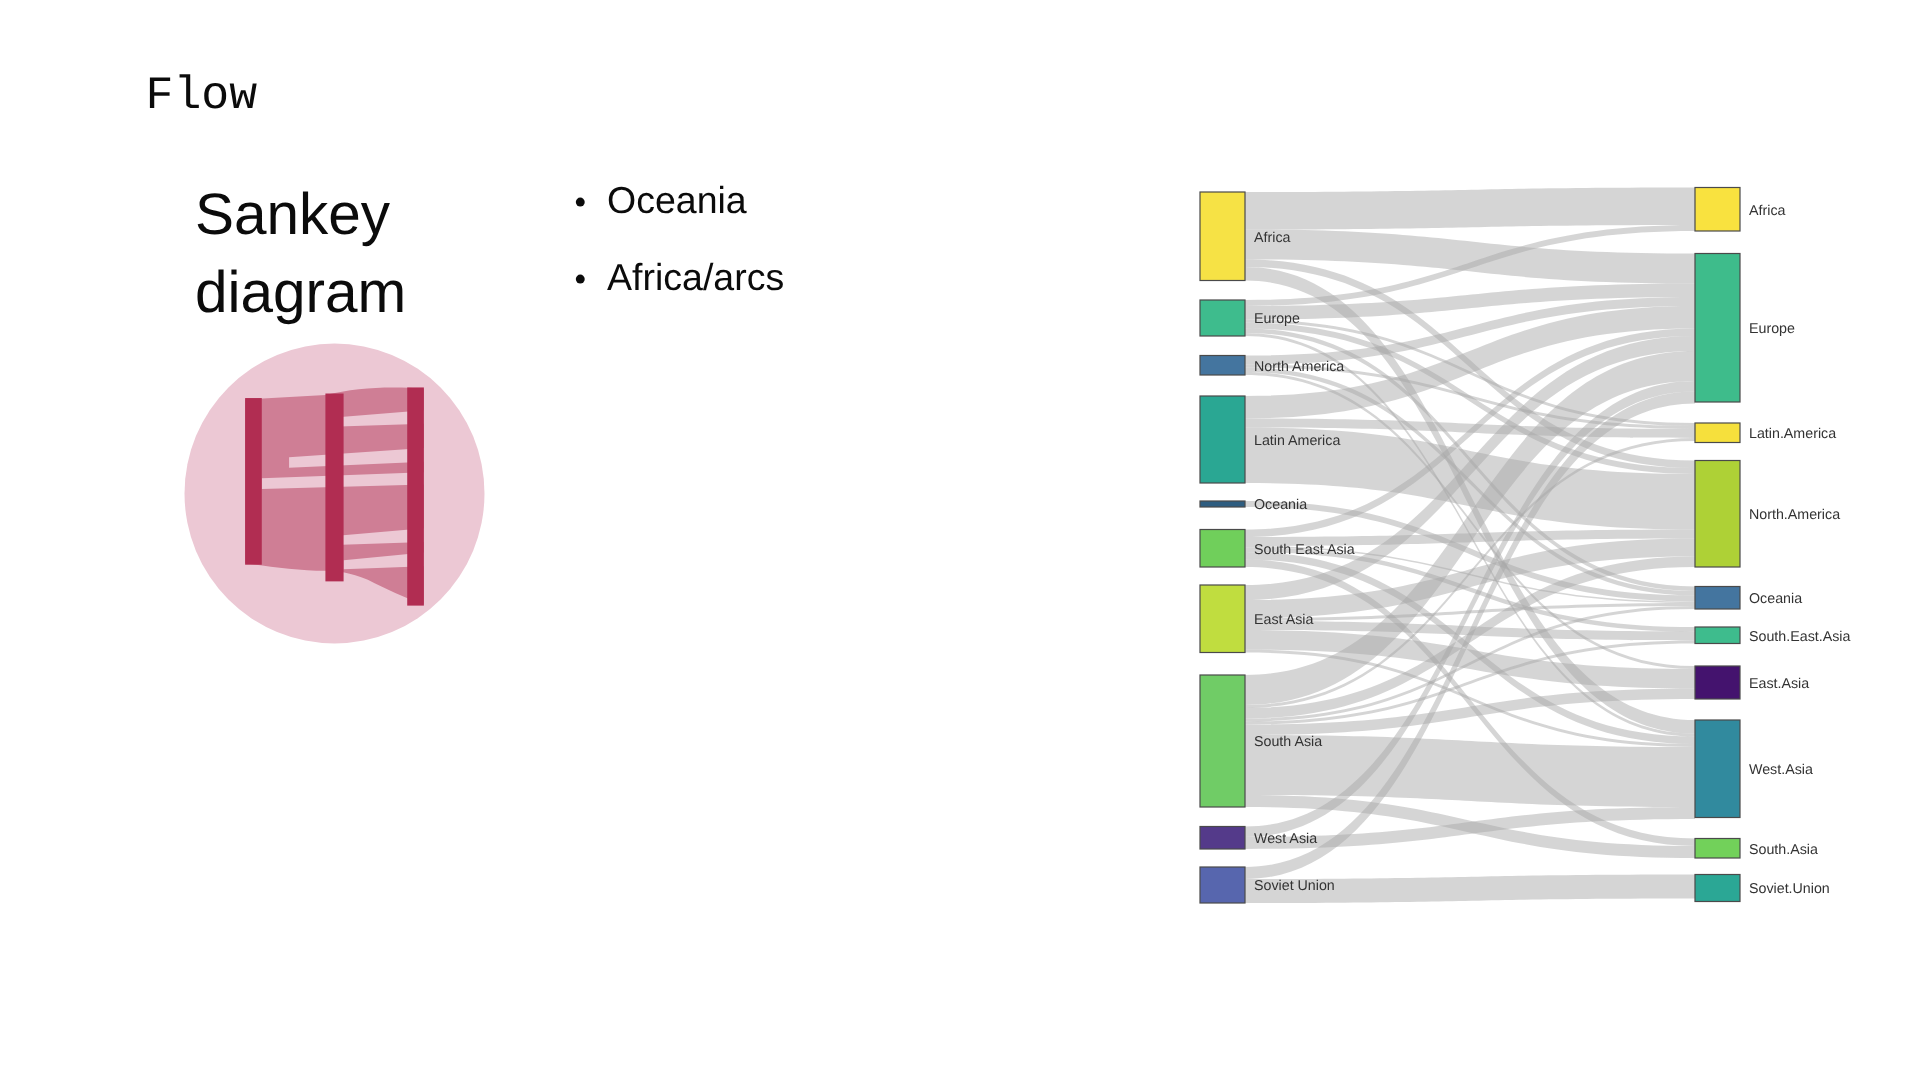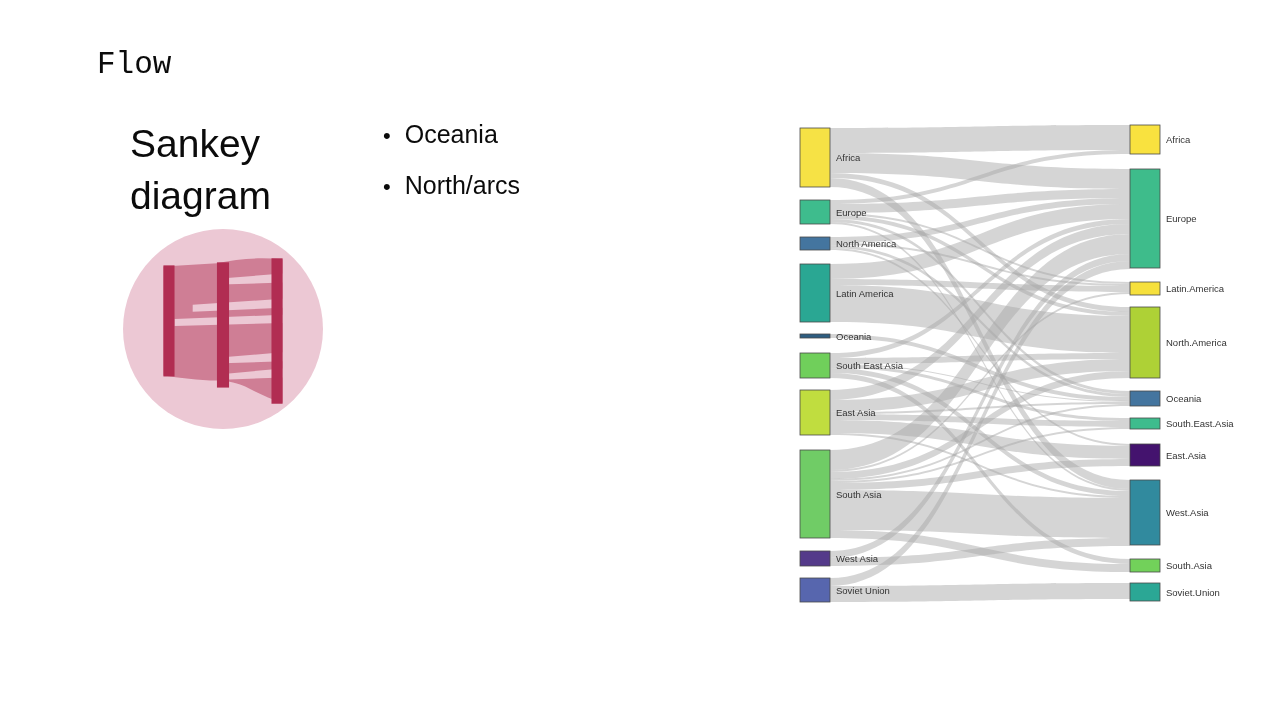--- a/index.html
+++ b/index.html
@@ -28,21 +28,21 @@
 
 <div class="slide-subtitle">Sankey diagram</div>
 
 <div class="bullet-list">
   <div class="bullet-item">
     <span class="bullet-dot">•</span>
     <span>Oceania</span>
   </div>
   <div class="bullet-item">
     <span class="bullet-dot">•</span>
-    <span>North/arcs</span>
+    <span>Africa/arcs</span>
   </div>
 </div>
 
 <div class="icon-wrap">
   <svg width="202" height="202" viewBox="0 0 200 200">
     <circle cx="100" cy="100" r="99" fill="#ecc8d4"></circle>
     <path d="M41,38 L94,35 C115,30 138,29 159,31 L159,173 C146,169 134,163 122,157 C110,152 102,151 94,151 C76,151 56,148 41,146 Z" fill="#cf7e95"></path>
     <path d="M98,50 L159,45 L159,54 L98,56 Z" fill="#ecc8d4"></path>
     <path d="M70,76 L159,70 L159,79 L70,83 Z" fill="#ecc8d4"></path>
     <path d="M52,90 L159,86 L159,94 L52,97 Z" fill="#ecc8d4"></path>

